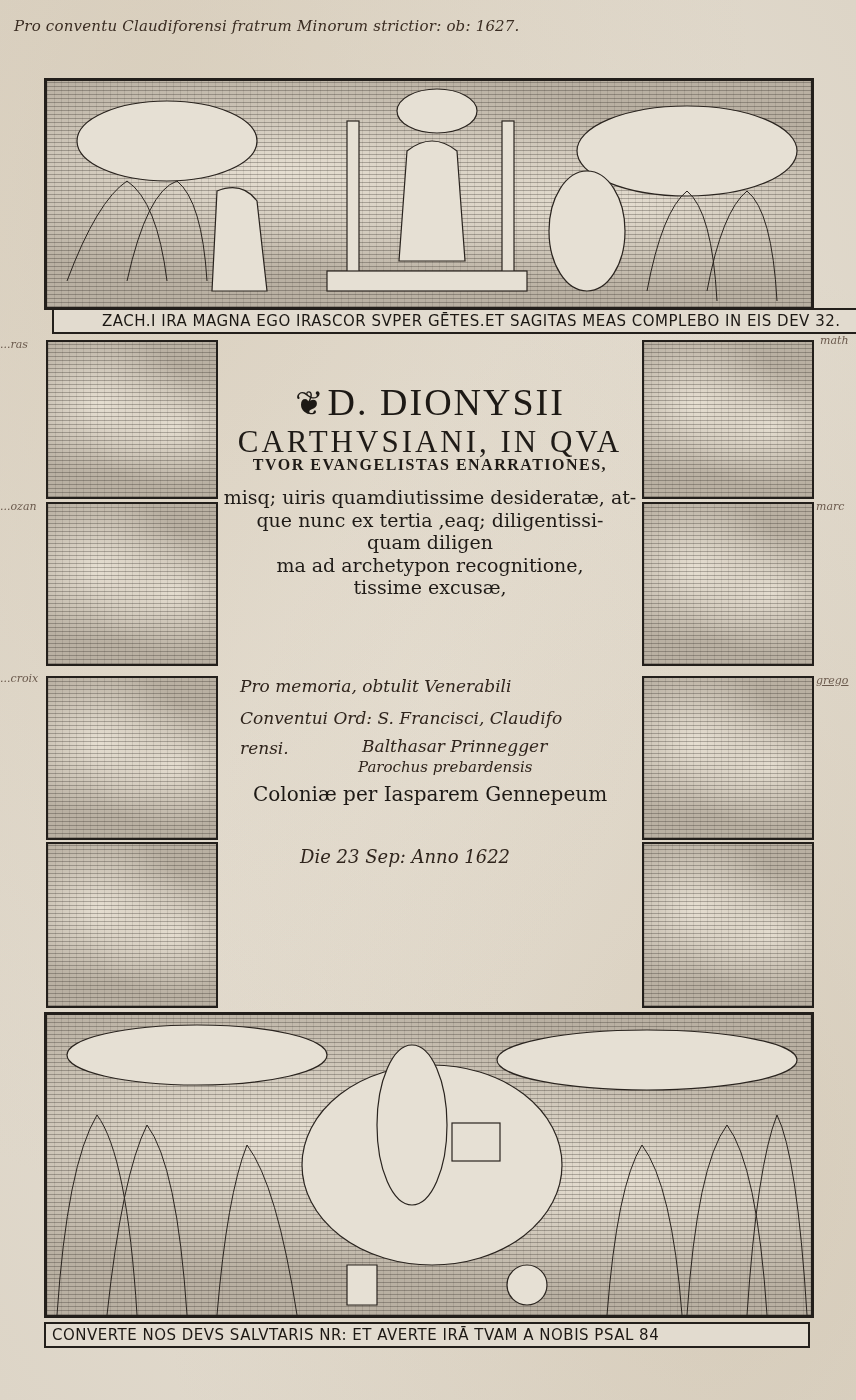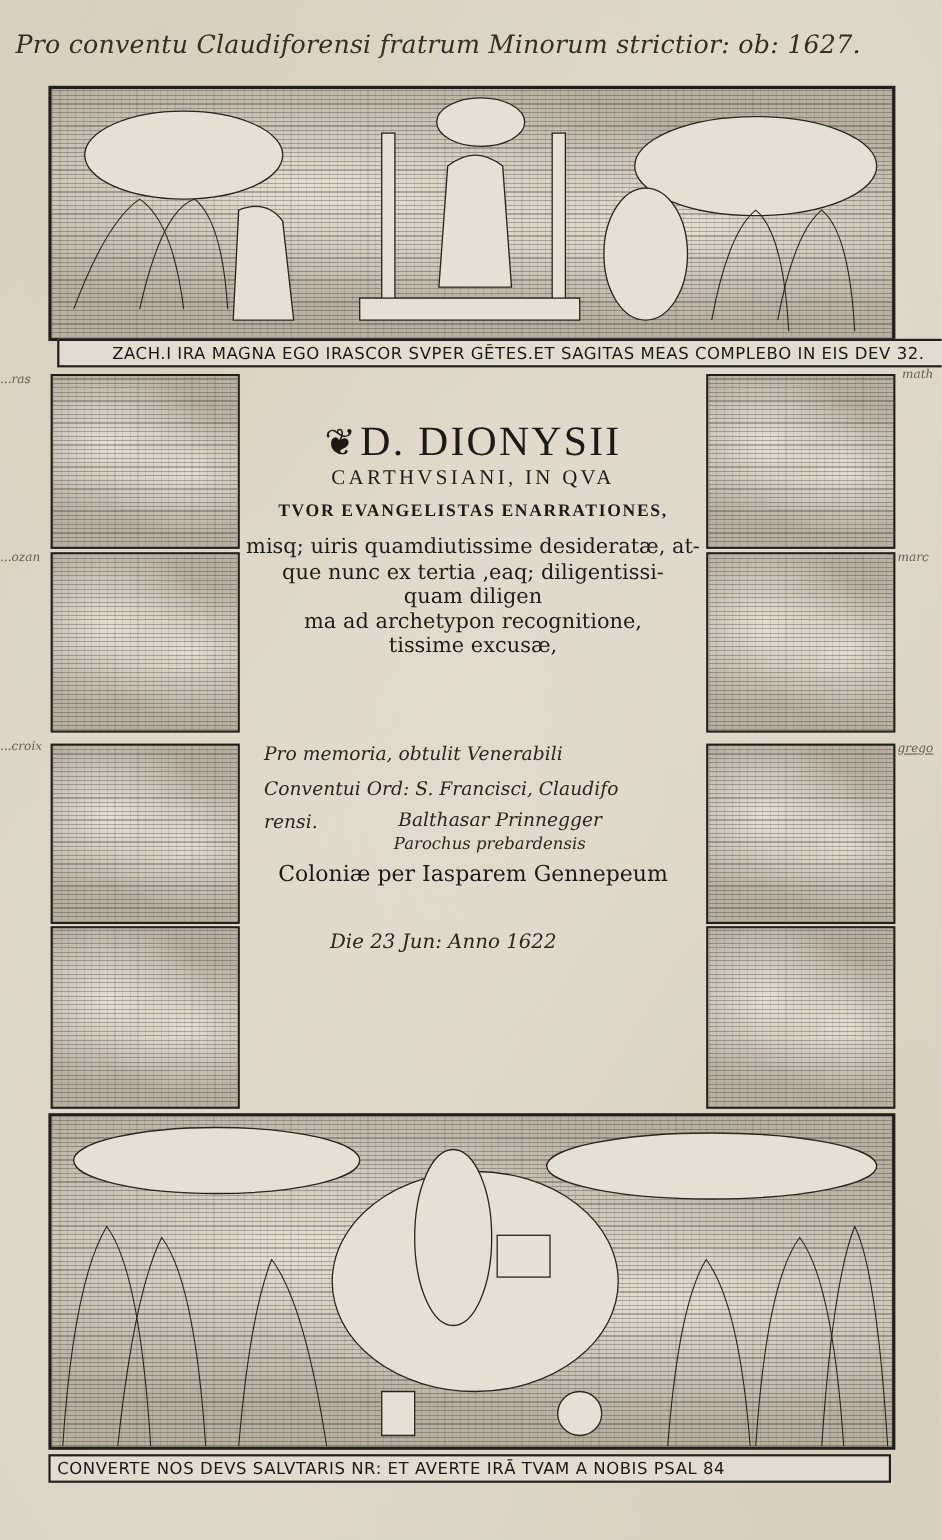--- a/index.html
+++ b/index.html
@@ -17,21 +17,21 @@
         radial-gradient(ellipse at 85% 85%, rgba(200,185,160,0.35), transparent 55%),
         radial-gradient(ellipse at 50% 50%, #e8e2d7, #ddd5c7);
     }
     .ms {
       position: absolute;
       font-family: "DejaVu Serif", serif;
       font-style: italic;
       color: #3a2c22;
       white-space: nowrap;
     }
-    .ms-top { left: 14px; top: 28px; font-size: 23px; letter-spacing: 0.2px; }
+    .ms-top { left: 14px; top: 17px; font-size: 15px; letter-spacing: 0.2px; }
     .margin-note { font-size: 11px; color: #6b5a4d; }
 
     .frame {
       position: absolute;
       border: 3px solid #231f1b;
       background: #d9d1c3;
       overflow: hidden;
     }
     .woodcut {
       position: absolute; inset: 0;
@@ -69,21 +69,21 @@
     .title-area {
       position: absolute; left: 222px; top: 340px; width: 416px; height: 668px;
       text-align: center;
     }
     .t1 {
       position: absolute; left: 0; right: 0; top: 40px;
       font-size: 38px; letter-spacing: 2px; font-family: "Liberation Serif", serif;
       color: #1d1915;
     }
     .t1 .fleuron { font-size: 34px; margin-right: 2px; }
-    .t2 { position: absolute; left: 0; right: 0; top: 84px; font-size: 19px; letter-spacing: 3px; }
+    .t2 { position: absolute; left: 0; right: 0; top: 84px; font-size: 31px; letter-spacing: 3px; }
     .t3 { position: absolute; left: 0; right: 0; top: 116px; font-size: 16px; letter-spacing: 1.5px; font-weight: bold; }
     .body-lines { position: absolute; left: 0; right: 0; top: 146px; font-size: 19px; line-height: 22.5px; font-family: "DejaVu Serif", serif; }
     .inscr { position: absolute; left: 18px; font-family: "DejaVu Serif", serif; font-style: italic; font-size: 17px; color: #2f241c; text-align: left; white-space: nowrap; }
     .imprint { position: absolute; left: 0; right: 0; font-family: "DejaVu Serif", serif; font-size: 20px; color: #1d1915; }
   </style>
 </head>
 <body>
 
 <div class="page">
 
@@ -152,21 +152,21 @@
       <div>tissime excusæ,</div>
     </div>
 
     <div class="inscr" style="top:336px;">Pro memoria, obtulit Venerabili</div>
     <div class="inscr" style="top:368px;">Conventui Ord: S. Francisci, Claudifo</div>
     <div class="inscr" style="top:398px;">rensi.</div>
     <div class="inscr" style="top:396px; left:140px;">Balthasar Prinnegger</div>
     <div class="inscr" style="top:418px; left:136px; font-size:15px;">Parochus prebardensis</div>
 
     <div class="imprint" style="top:442px;">Coloniæ per Iasparem Gennepeum</div>
-    <div class="inscr" style="top:506px; left:78px; font-size:18px;">Die 23 Jun: Anno 1622</div>
+    <div class="inscr" style="top:506px; left:78px; font-size:18px;">Die 23 Sep: Anno 1622</div>
   </div>
 
   <div class="frame" style="left:44px; top:1012px; width:764px; height:300px;">
     <div class="woodcut">
       <svg viewBox="0 0 764 300" preserveAspectRatio="none">
         <g fill="#e6e0d4" stroke="#2a241f" stroke-width="1.2">
           <ellipse cx="150" cy="40" rx="130" ry="30"></ellipse>
           <ellipse cx="600" cy="45" rx="150" ry="30"></ellipse>
           <ellipse cx="385" cy="150" rx="130" ry="100"></ellipse>
           <ellipse cx="365" cy="110" rx="35" ry="80"></ellipse>

